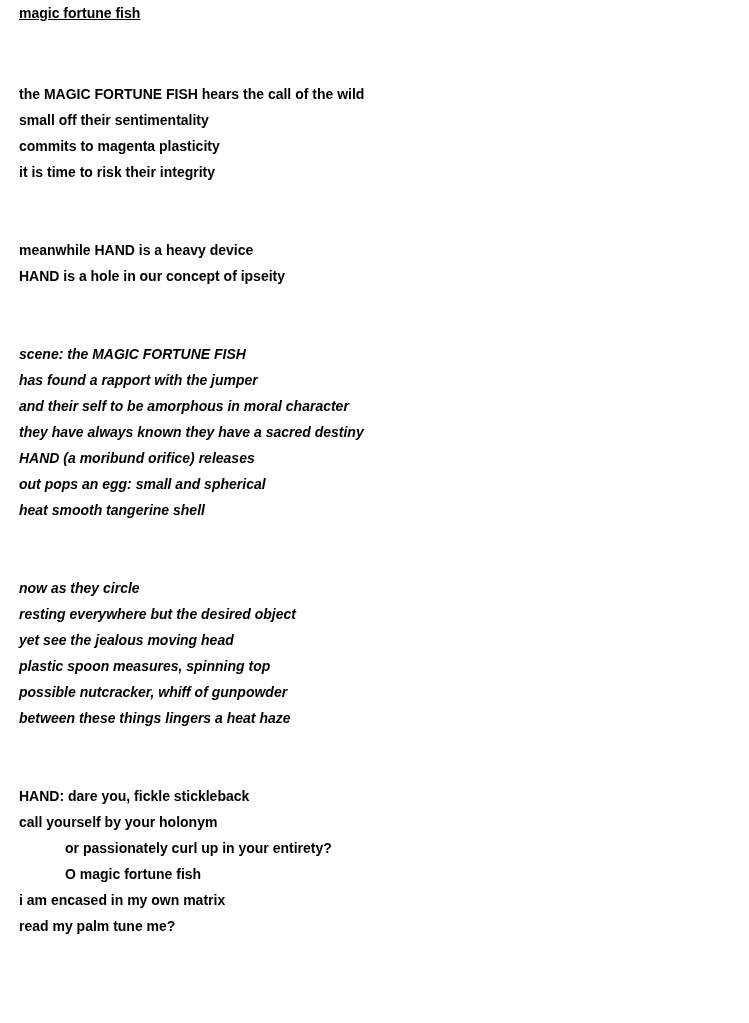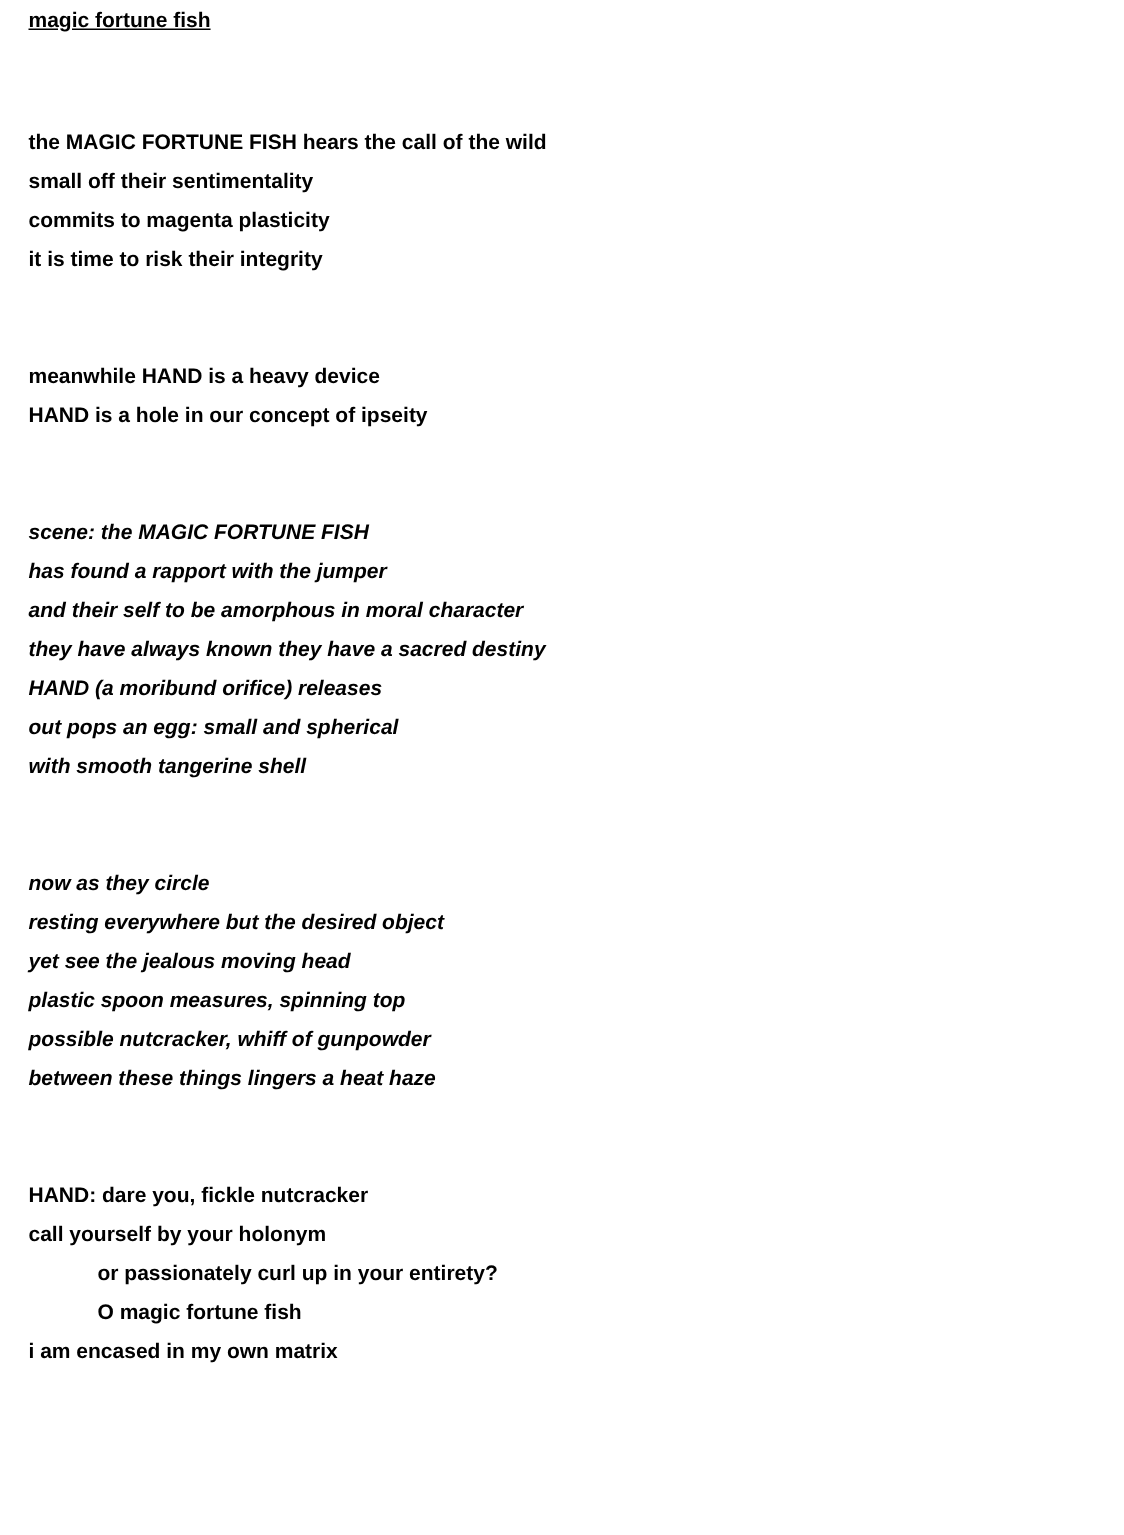--- a/index.html
+++ b/index.html
@@ -65,31 +65,32 @@
         <div class="line">meanwhile HAND is a heavy device</div>
         <div class="line">HAND is a hole in our concept of ipseity</div>
       </div>
       <div class="stanza italic">
         <div class="line">scene: the MAGIC FORTUNE FISH</div>
         <div class="line">has found a rapport with the jumper</div>
         <div class="line">and their self to be amorphous in moral character</div>
         <div class="line">they have always known they have a sacred destiny</div>
         <div class="line">HAND (a moribund orifice) releases</div>
         <div class="line">out pops an egg: small and spherical</div>
-        <div class="line">with smooth tangerine shell</div>
+        <div class="line">heat smooth tangerine shell</div>
       </div>
       <div class="stanza italic">
         <div class="line">now as they circle</div>
         <div class="line">resting everywhere but the desired object</div>
         <div class="line">yet see the jealous moving head</div>
         <div class="line">plastic spoon measures, spinning top</div>
         <div class="line">possible nutcracker, whiff of gunpowder</div>
         <div class="line">between these things lingers a heat haze</div>
       </div>
       <div class="stanza regular">
-        <div class="line">HAND: dare you, fickle nutcracker</div>
+        <div class="line">HAND: dare you, fickle stickleback</div>
         <div class="line">call yourself by your holonym</div>
         <div class="line indent">or passionately curl up in your entirety?</div>
         <div class="line indent">O magic fortune fish</div>
         <div class="line">i am encased in my own matrix</div>
+        <div class="line">read my palm tune me?</div>
       </div>
     </div>
 </div>
 
 </body></html>

